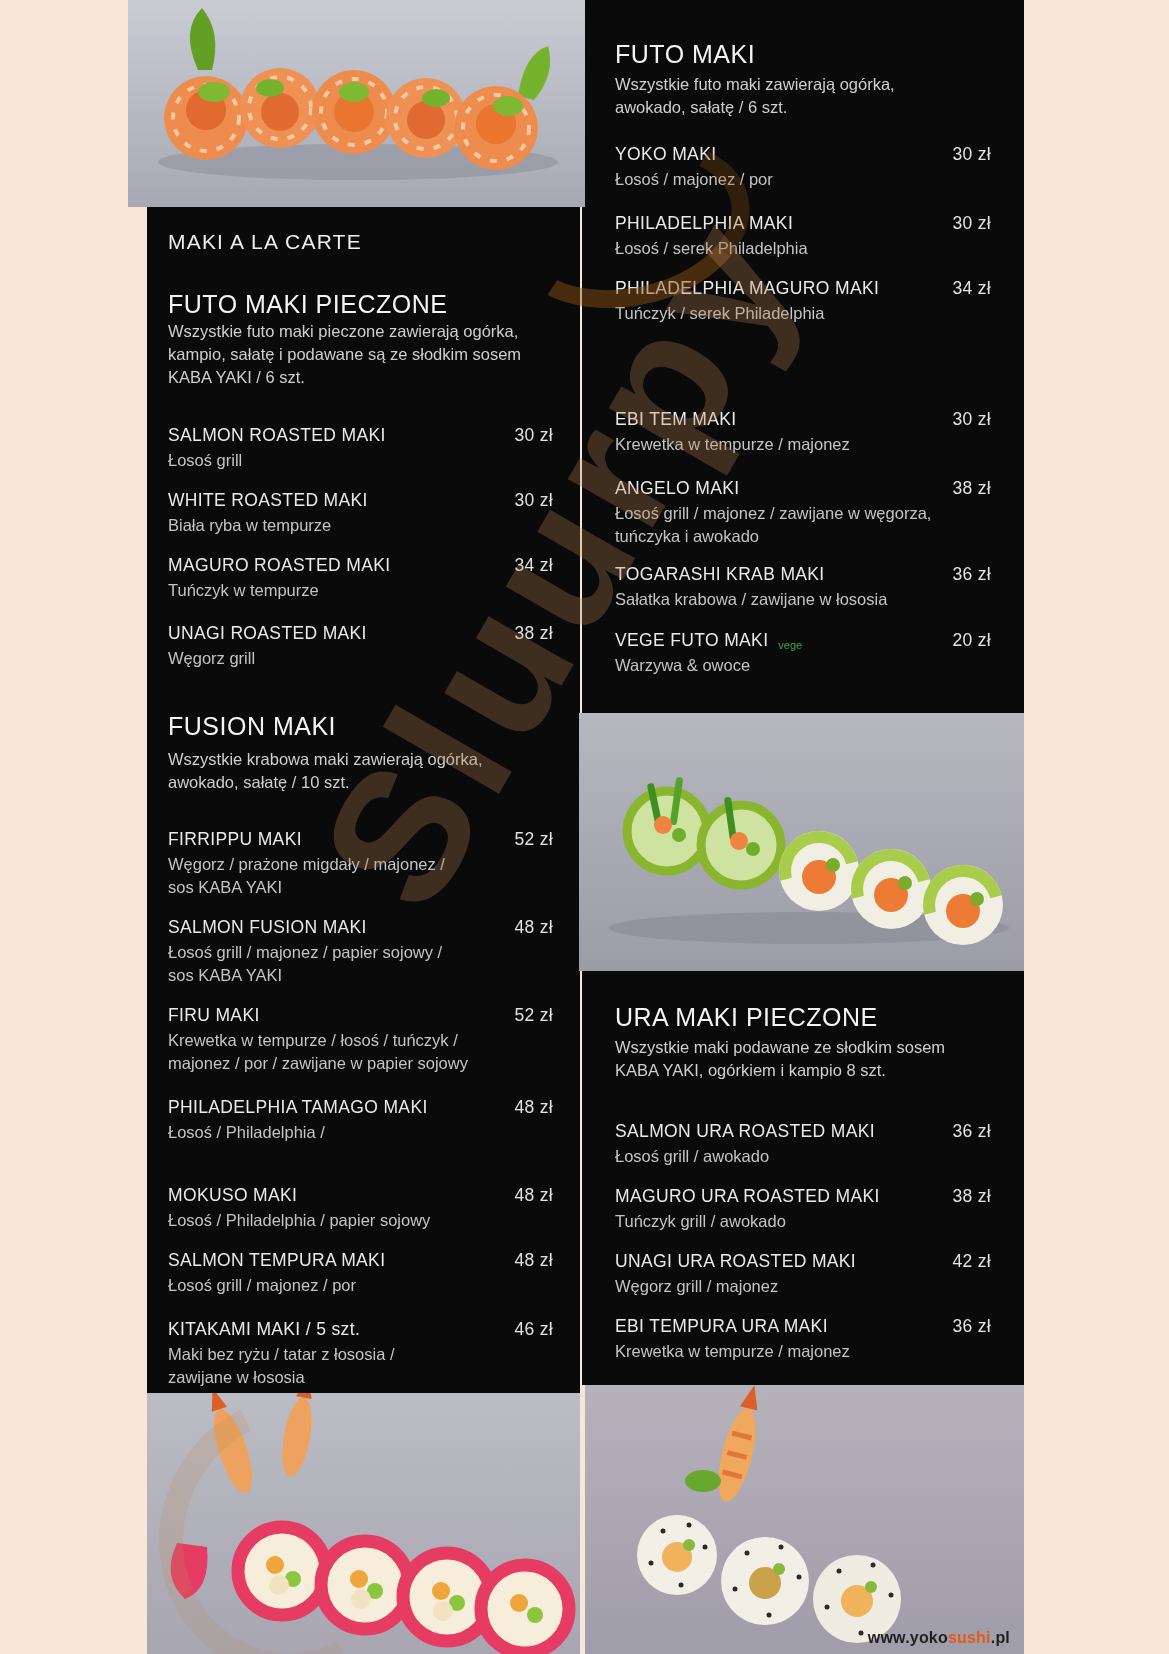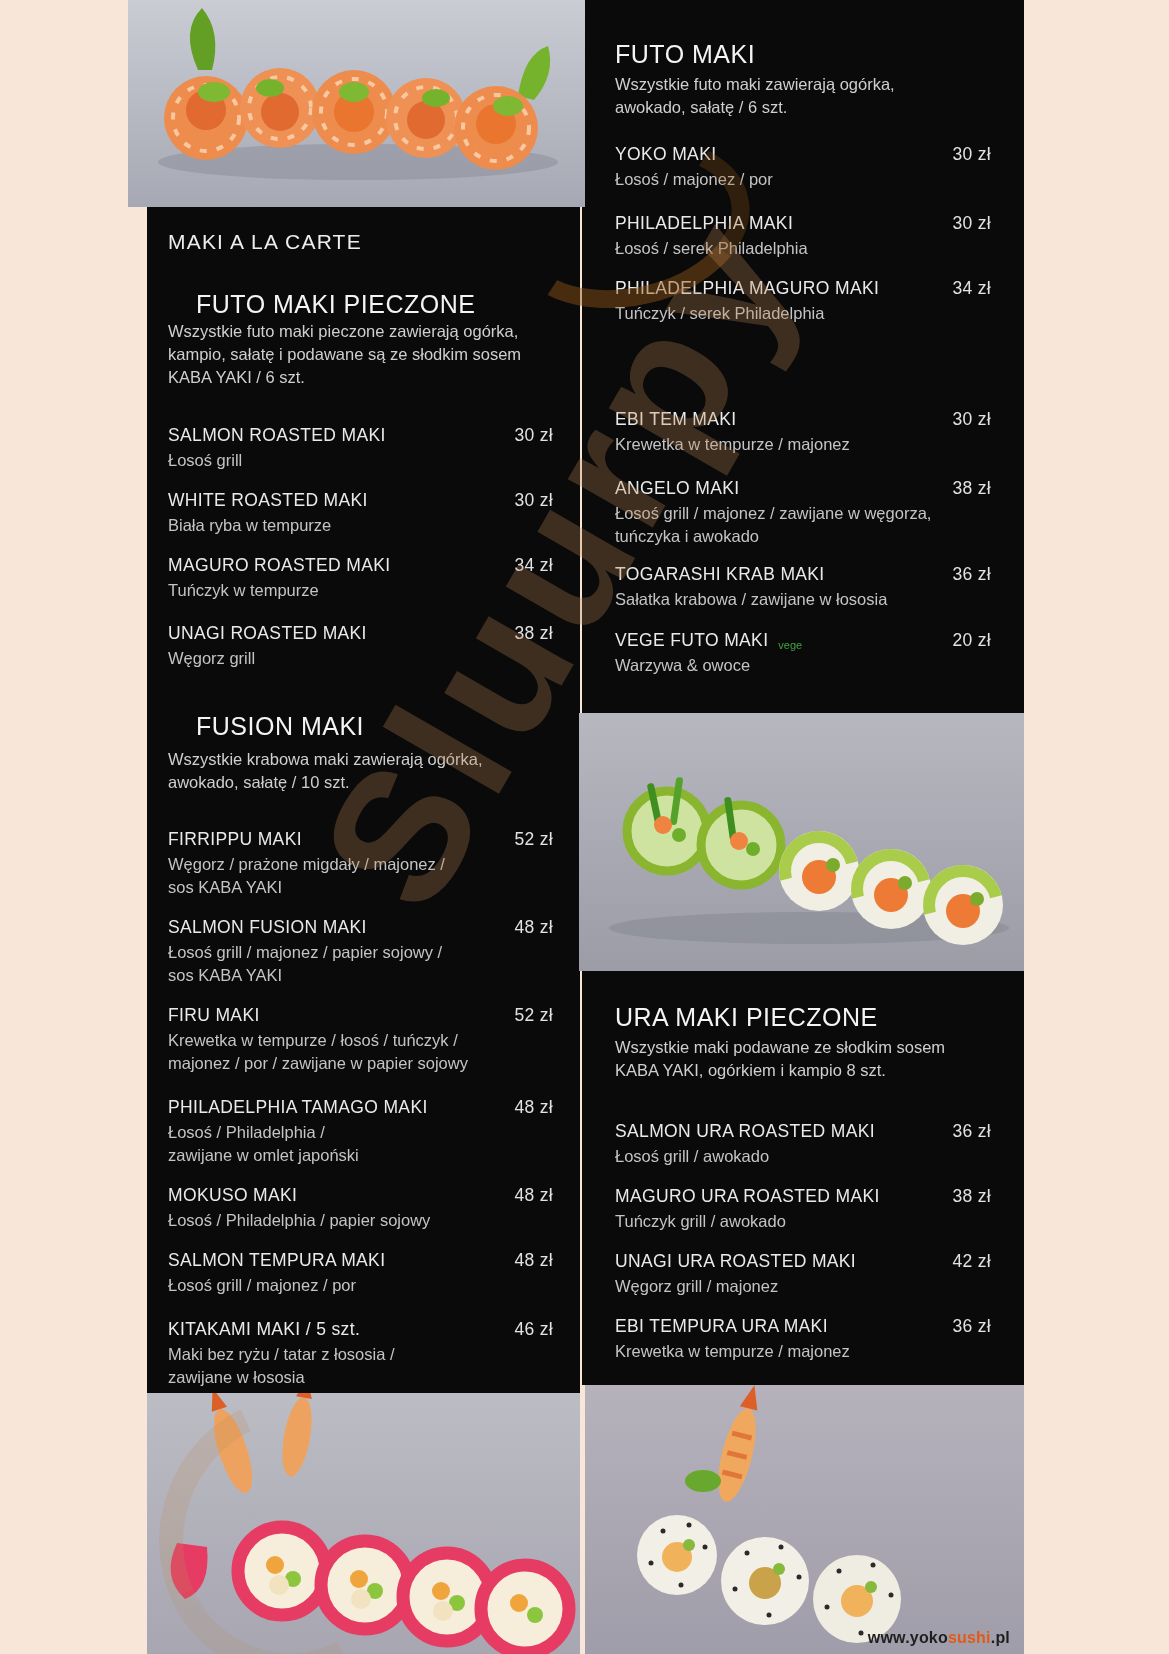--- a/index.html
+++ b/index.html
@@ -13,21 +13,21 @@
   .sec-heading{position:absolute;font-size:25px;line-height:28px;letter-spacing:.5px;color:#f4f4f4;font-weight:500;}
   .sec-desc{position:absolute;font-size:16.5px;line-height:23px;color:#cfcfcf;}
   .item{position:absolute;}
   .row{display:flex;align-items:flex-end;}
   .iname{font-size:17.5px;line-height:21px;color:#eaeaea;font-weight:500;letter-spacing:.35px;}
   .iprice{margin-left:auto;font-size:17.5px;color:#e2e2e2;font-weight:500;letter-spacing:.3px;}
   .idesc{font-size:16.5px;line-height:23px;color:#c4c4c4;margin-top:3px;}
   .vege-badge{font-size:11px;color:#3da344;margin-left:10px;font-weight:400;}
 
   .panel-left .col-title{left:21px;top:25px;}
-  .panel-left .sec-heading{left:21px;margin-left:28px;}
+  .panel-left .sec-heading{left:21px;}
   .panel-left .sec-desc{left:21px;right:27px;}
   .panel-left .item{left:21px;right:27px;}
   .panel-right .sec-heading{left:33px;}
   .panel-right .sec-desc{left:33px;right:33px;}
   .panel-right .item{left:33px;right:33px;}
 
   .photo{position:absolute;overflow:hidden;}
   .photo svg{display:block;width:100%;height:100%;}
   .photo-top{left:128px;top:0;width:457px;height:207px;}
   .photo-mid{left:579px;top:713px;width:445px;height:258px;}
@@ -136,21 +136,20 @@
           <div>majonez / por / zawijane w papier sojowy</div>
         </div>
     </div>
     <div class="item" style="top:892px">
       <div class="row">
           <span class="iname">PHILADELPHIA TAMAGO MAKI</span>
           <span class="iprice">48 zł</span>
         </div>
       <div class="idesc">
           <div>Łosoś / Philadelphia /</div>
-          <div>zawijane w omlet japoński</div>
         </div>
     </div>
     <div class="item" style="top:980px">
       <div class="row">
           <span class="iname">MOKUSO MAKI</span>
           <span class="iprice">48 zł</span>
         </div>
       <div class="idesc">
           <div>Łosoś / Philadelphia / papier sojowy</div>
         </div>

